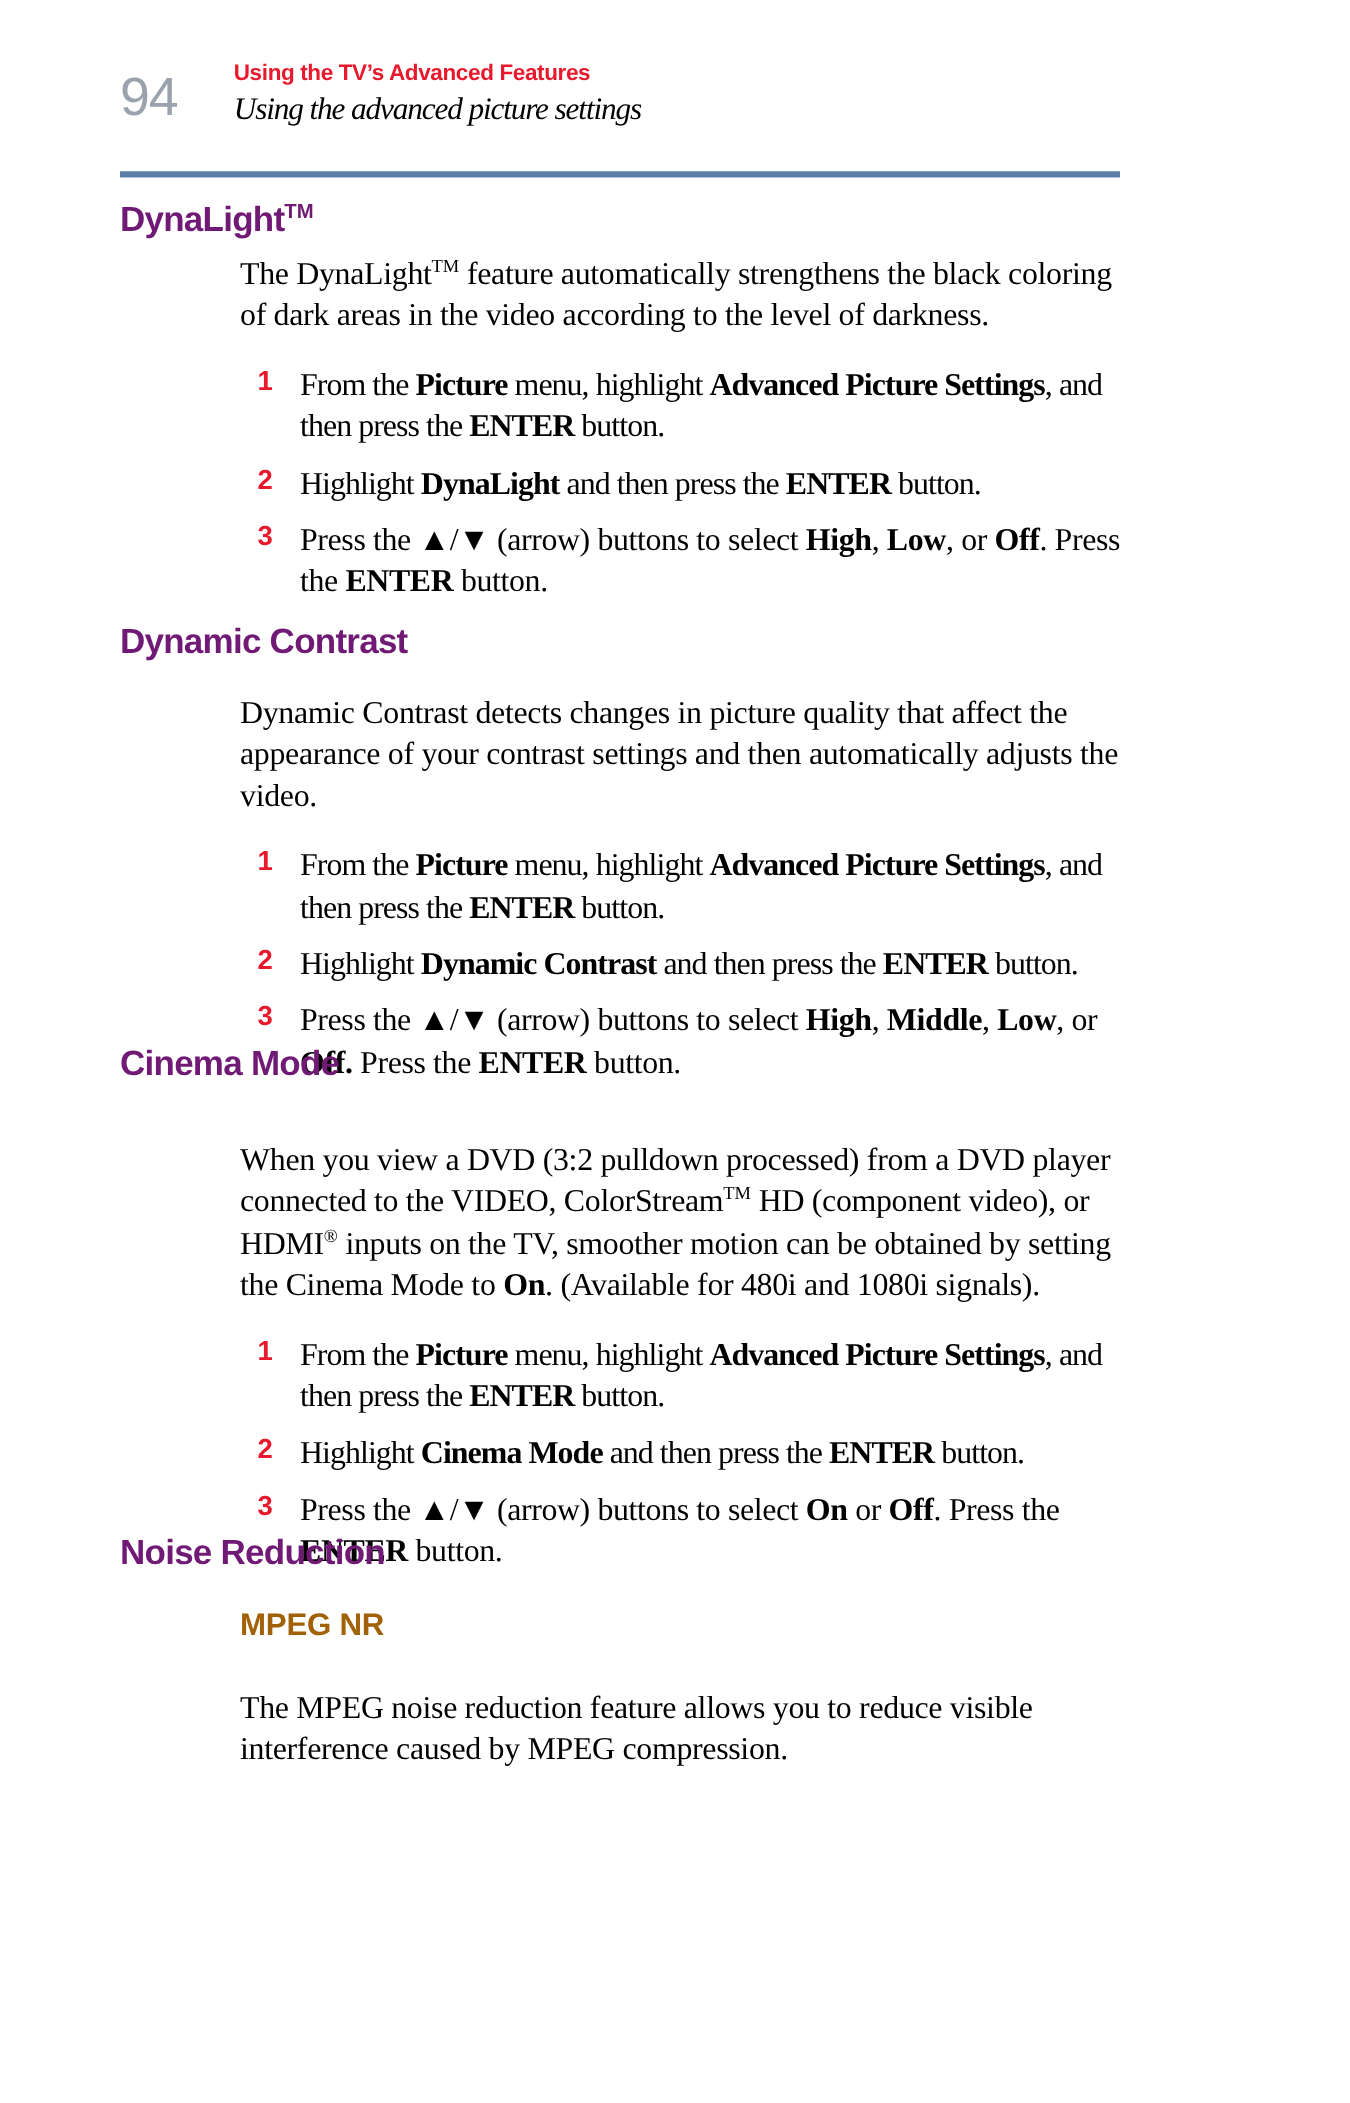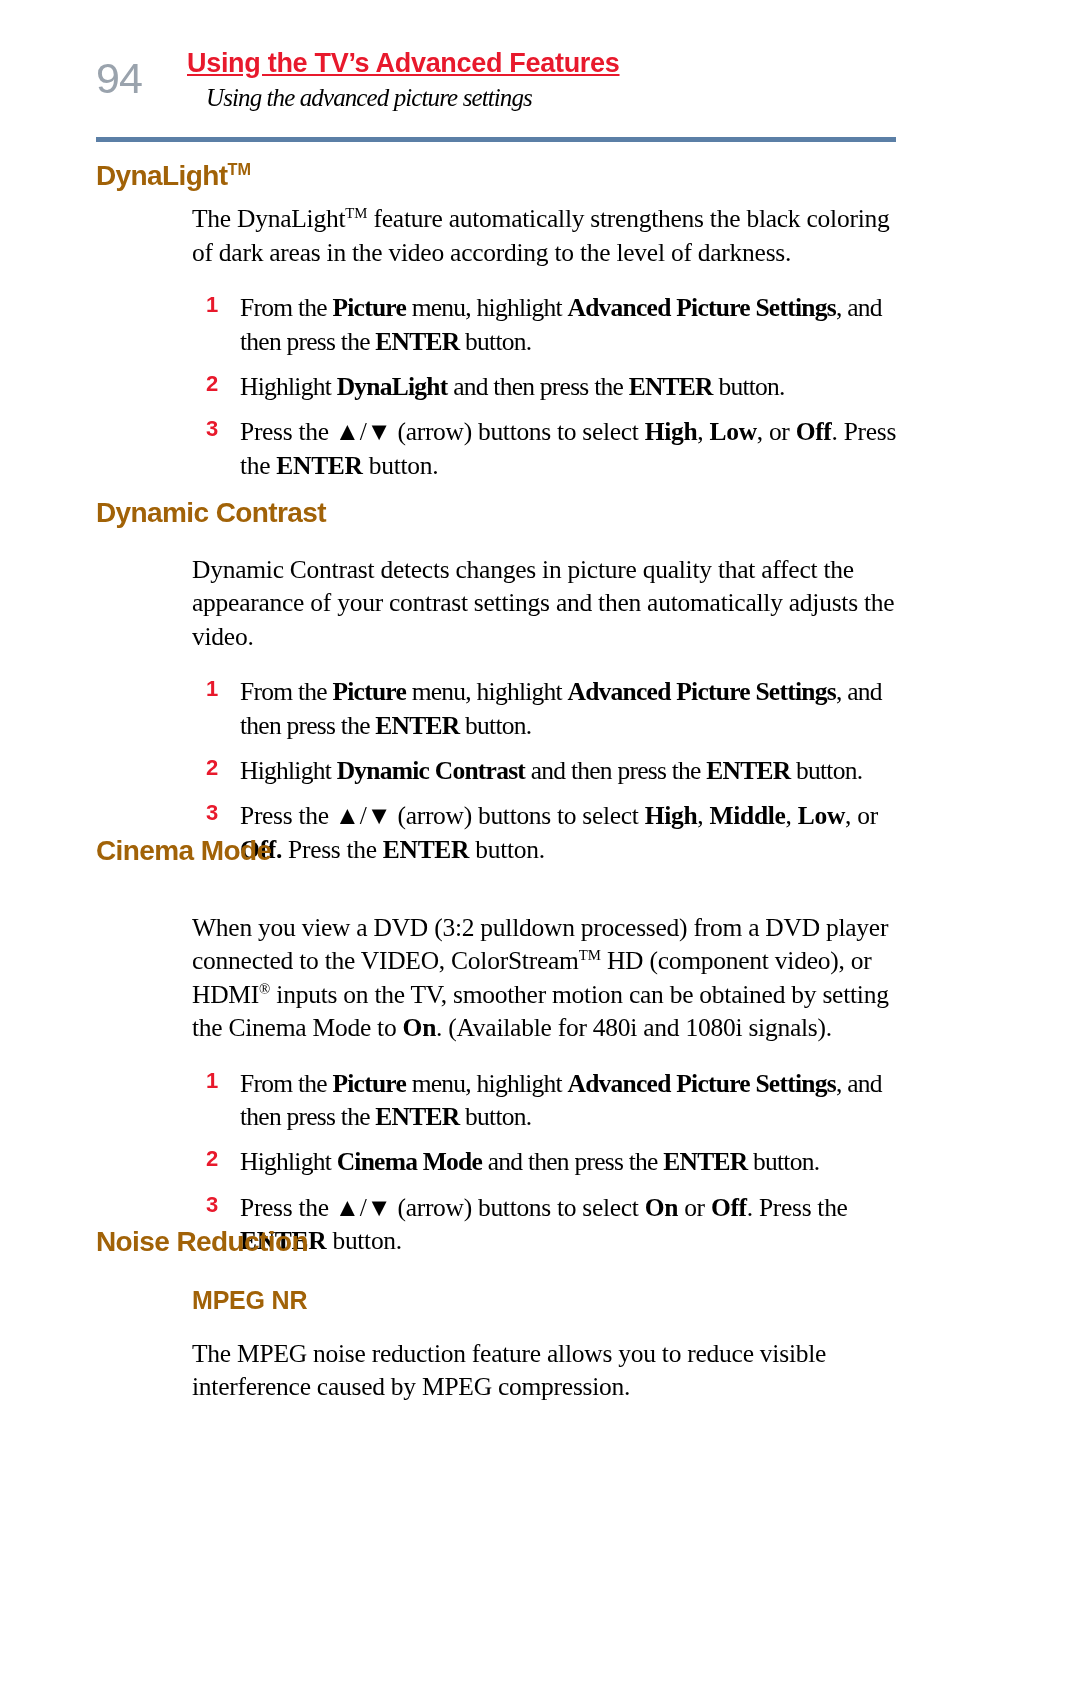--- a/index.html
+++ b/index.html
@@ -37,34 +37,32 @@
     font-size: 43px;
     color: #9aa3ad;
     letter-spacing: -1px;
   }
   .header-lines {
     margin-left: 91px;
   }
   .header-title {
     font-family: "Liberation Sans", sans-serif;
     font-weight: bold;
-    font-size: 27px;
+    font-size: 18px;
     color: #e8192c;
     letter-spacing: -0.3px;
     line-height: 1.15;
-    text-decoration: underline;
   }
   .header-sub {
     font-family: "Liberation Serif", serif;
     font-style: italic;
     font-size: 25px;
     color: #000;
     letter-spacing: -0.9px;
     margin-top: 5px;
-    margin-left: 19px;
   }
   .header-rule {
     position: absolute;
     left: 96px;
     top: 137px;
     width: 800px;
     height: 5px;
     background: #5b7fa6;
   }
 
@@ -73,21 +71,21 @@
     position: absolute;
     left: 96px;
     top: 160px;
     width: 820px;
   }
 
   h2.sec {
     font-family: "Liberation Sans", sans-serif;
     font-weight: bold;
     font-size: 28px;
-    color: #a16207;
+    color: #701a75;
     margin: 0;
     letter-spacing: -0.6px;
   }
   h3.subsec {
     font-family: "Liberation Sans", sans-serif;
     font-weight: bold;
     font-size: 25px;
     color: #a16207;
     margin: 0;
     letter-spacing: -0.2px;
@@ -212,19 +210,19 @@
           <span>Press the <span>▲</span>/<span>▼</span> (arrow) buttons to select <b>On</b> or <b>Off</b>. Press the <b>ENTER</b> button.</span>
         </li>
       </ul>
     </div>
 
     <div class="blk" style="top:1066px;">
       <h2 class="sec">Noise Reduction</h2>
       <div class="ind" style="margin-top:28px;">
         <h3 class="subsec">MPEG NR</h3>
       </div>
-      <div class="ind" style="margin-top:22px;">
+      <div class="ind" style="margin-top:34px;">
         <p class="body">The MPEG noise reduction feature allows you to reduce visible interference caused by MPEG compression.</p>
       </div>
     </div>
 
   </div>
 </div>
 
 </body></html>

